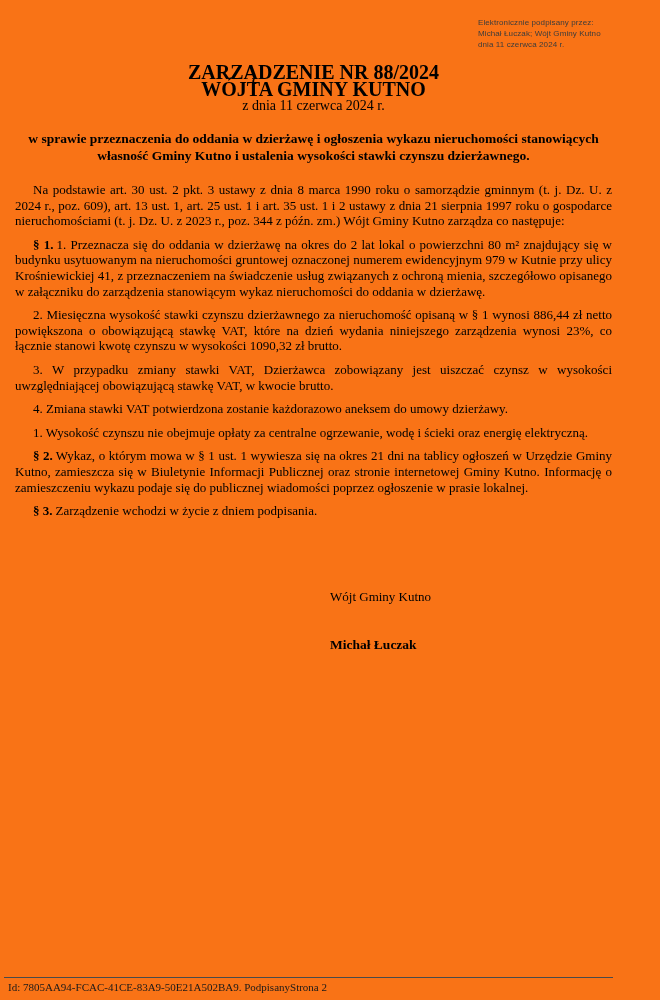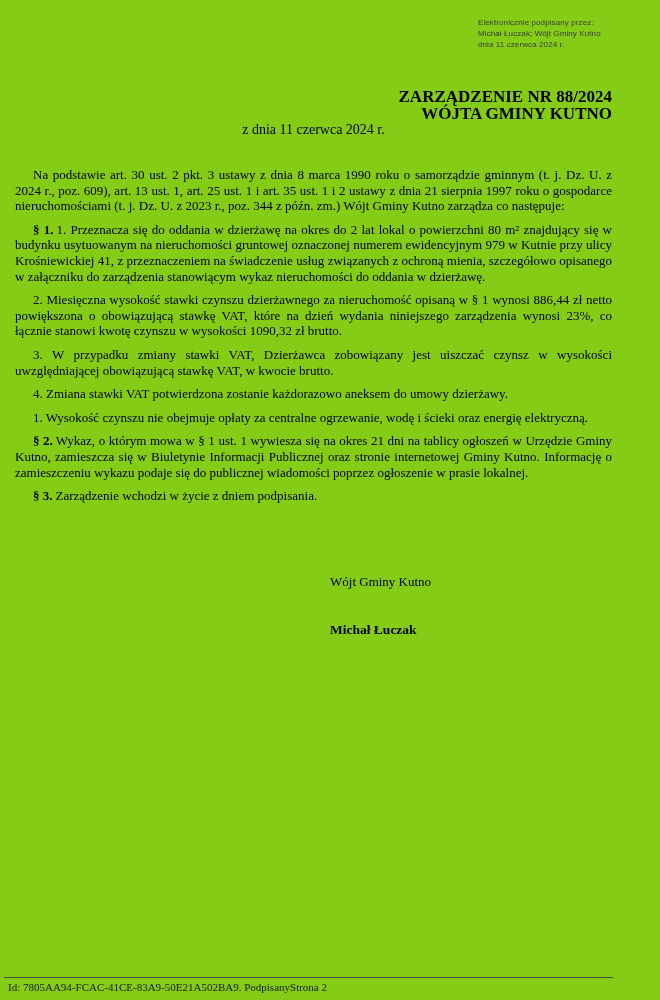--- a/index.html
+++ b/index.html
@@ -1,20 +1,20 @@
 <!DOCTYPE html>
 <html lang="pl"><head>
 <meta charset="utf-8">
 <style>
   html, body { margin: 0; padding: 0; background: #ffffff; }
   .page {
     position: relative;
     width: 660px;
     height: 1000px;
-    background: #84cc16;
+    background: #f97316;
     color: #000;
     font-family: "Liberation Serif", "DejaVu Serif", serif;
     overflow: hidden;
   }
   
   .stamp {
     position: absolute;
     top: 17px;
     left: 478px;
     width: 170px;
@@ -25,40 +25,40 @@
     letter-spacing: 0.1px;
   }
   
   .content {
     position: absolute;
     top: 0;
     left: 15px;
     width: 597px;
   }
   .heading {
-    margin-top: 88px;
-    text-align: right;
+    margin-top: 64px;
+    text-align: center;
     font-weight: bold;
-    font-size: 17px;
+    font-size: 20px;
     line-height: 17px;
   }
   .date-line {
     text-align: center;
     font-size: 14px;
     line-height: 15px;
   }
   .subject {
     margin-top: 17px;
     text-align: center;
     font-weight: bold;
     font-size: 13.5px;
     line-height: 17px;
   }
   .body-text {
-    margin-top: 30px;
+    margin-top: 18px;
     font-size: 13px;
     line-height: 15.6px;
     text-align: justify;
   }
   .para {
     margin: 0 0 8px 0;
     text-indent: 18px;
   }
   .lead { font-weight: bold; }
   .lead:not(:empty) { margin-right: 3px; }
@@ -107,20 +107,21 @@
 
   <div class="content">
 
     <div class="heading">
       <div>ZARZĄDZENIE NR 88/2024</div>
       <div>WÓJTA GMINY KUTNO</div>
     </div>
 
     <div class="date-line">z dnia 11 czerwca 2024 r.</div>
 
+    <div class="subject">w sprawie przeznaczenia do oddania w dzierżawę i ogłoszenia wykazu nieruchomości stanowiących własność Gminy Kutno i ustalenia wysokości stawki czynszu dzierżawnego.</div>
 
     <div class="body-text">
       <p class="para"><span class="lead"></span><span>Na podstawie art. 30 ust. 2 pkt. 3 ustawy z dnia 8 marca 1990 roku o samorządzie gminnym (t. j. Dz. U. z 2024 r., poz. 609), art. 13 ust. 1, art. 25 ust. 1 i art. 35 ust. 1 i 2 ustawy z dnia 21 sierpnia 1997 roku o gospodarce nieruchomościami (t. j. Dz. U. z 2023 r., poz. 344 z późn. zm.) Wójt Gminy Kutno zarządza co następuje:</span></p>
       <p class="para"><span class="lead">§ 1.</span><span>1. Przeznacza się do oddania w dzierżawę na okres do 2 lat lokal o powierzchni 80 m² znajdujący się w budynku usytuowanym na nieruchomości gruntowej oznaczonej numerem ewidencyjnym 979 w Kutnie przy ulicy Krośniewickiej 41, z przeznaczeniem na świadczenie usług związanych z ochroną mienia, szczegółowo opisanego w załączniku do zarządzenia stanowiącym wykaz nieruchomości do oddania w dzierżawę.</span></p>
       <p class="para"><span class="lead"></span><span>2. Miesięczna wysokość stawki czynszu dzierżawnego za nieruchomość opisaną w § 1 wynosi 886,44 zł netto powiększona o obowiązującą stawkę VAT, które na dzień wydania niniejszego zarządzenia wynosi 23%, co łącznie stanowi kwotę czynszu w wysokości 1090,32 zł brutto.</span></p>
       <p class="para"><span class="lead"></span><span>3. W przypadku zmiany stawki VAT, Dzierżawca zobowiązany jest uiszczać czynsz w wysokości uwzględniającej obowiązującą stawkę VAT, w kwocie brutto.</span></p>
       <p class="para"><span class="lead"></span><span>4. Zmiana stawki VAT potwierdzona zostanie każdorazowo aneksem do umowy dzierżawy.</span></p>
       <p class="para"><span class="lead"></span><span>1. Wysokość czynszu nie obejmuje opłaty za centralne ogrzewanie, wodę i ścieki oraz energię elektryczną.</span></p>
       <p class="para"><span class="lead">§ 2.</span><span>Wykaz, o którym mowa w § 1 ust. 1 wywiesza się na okres 21 dni na tablicy ogłoszeń w Urzędzie Gminy Kutno, zamieszcza się w Biuletynie Informacji Publicznej oraz stronie internetowej Gminy Kutno. Informację o zamieszczeniu wykazu podaje się do publicznej wiadomości poprzez ogłoszenie w prasie lokalnej.</span></p>
       <p class="para"><span class="lead">§ 3.</span><span>Zarządzenie wchodzi w życie z dniem podpisania.</span></p>

